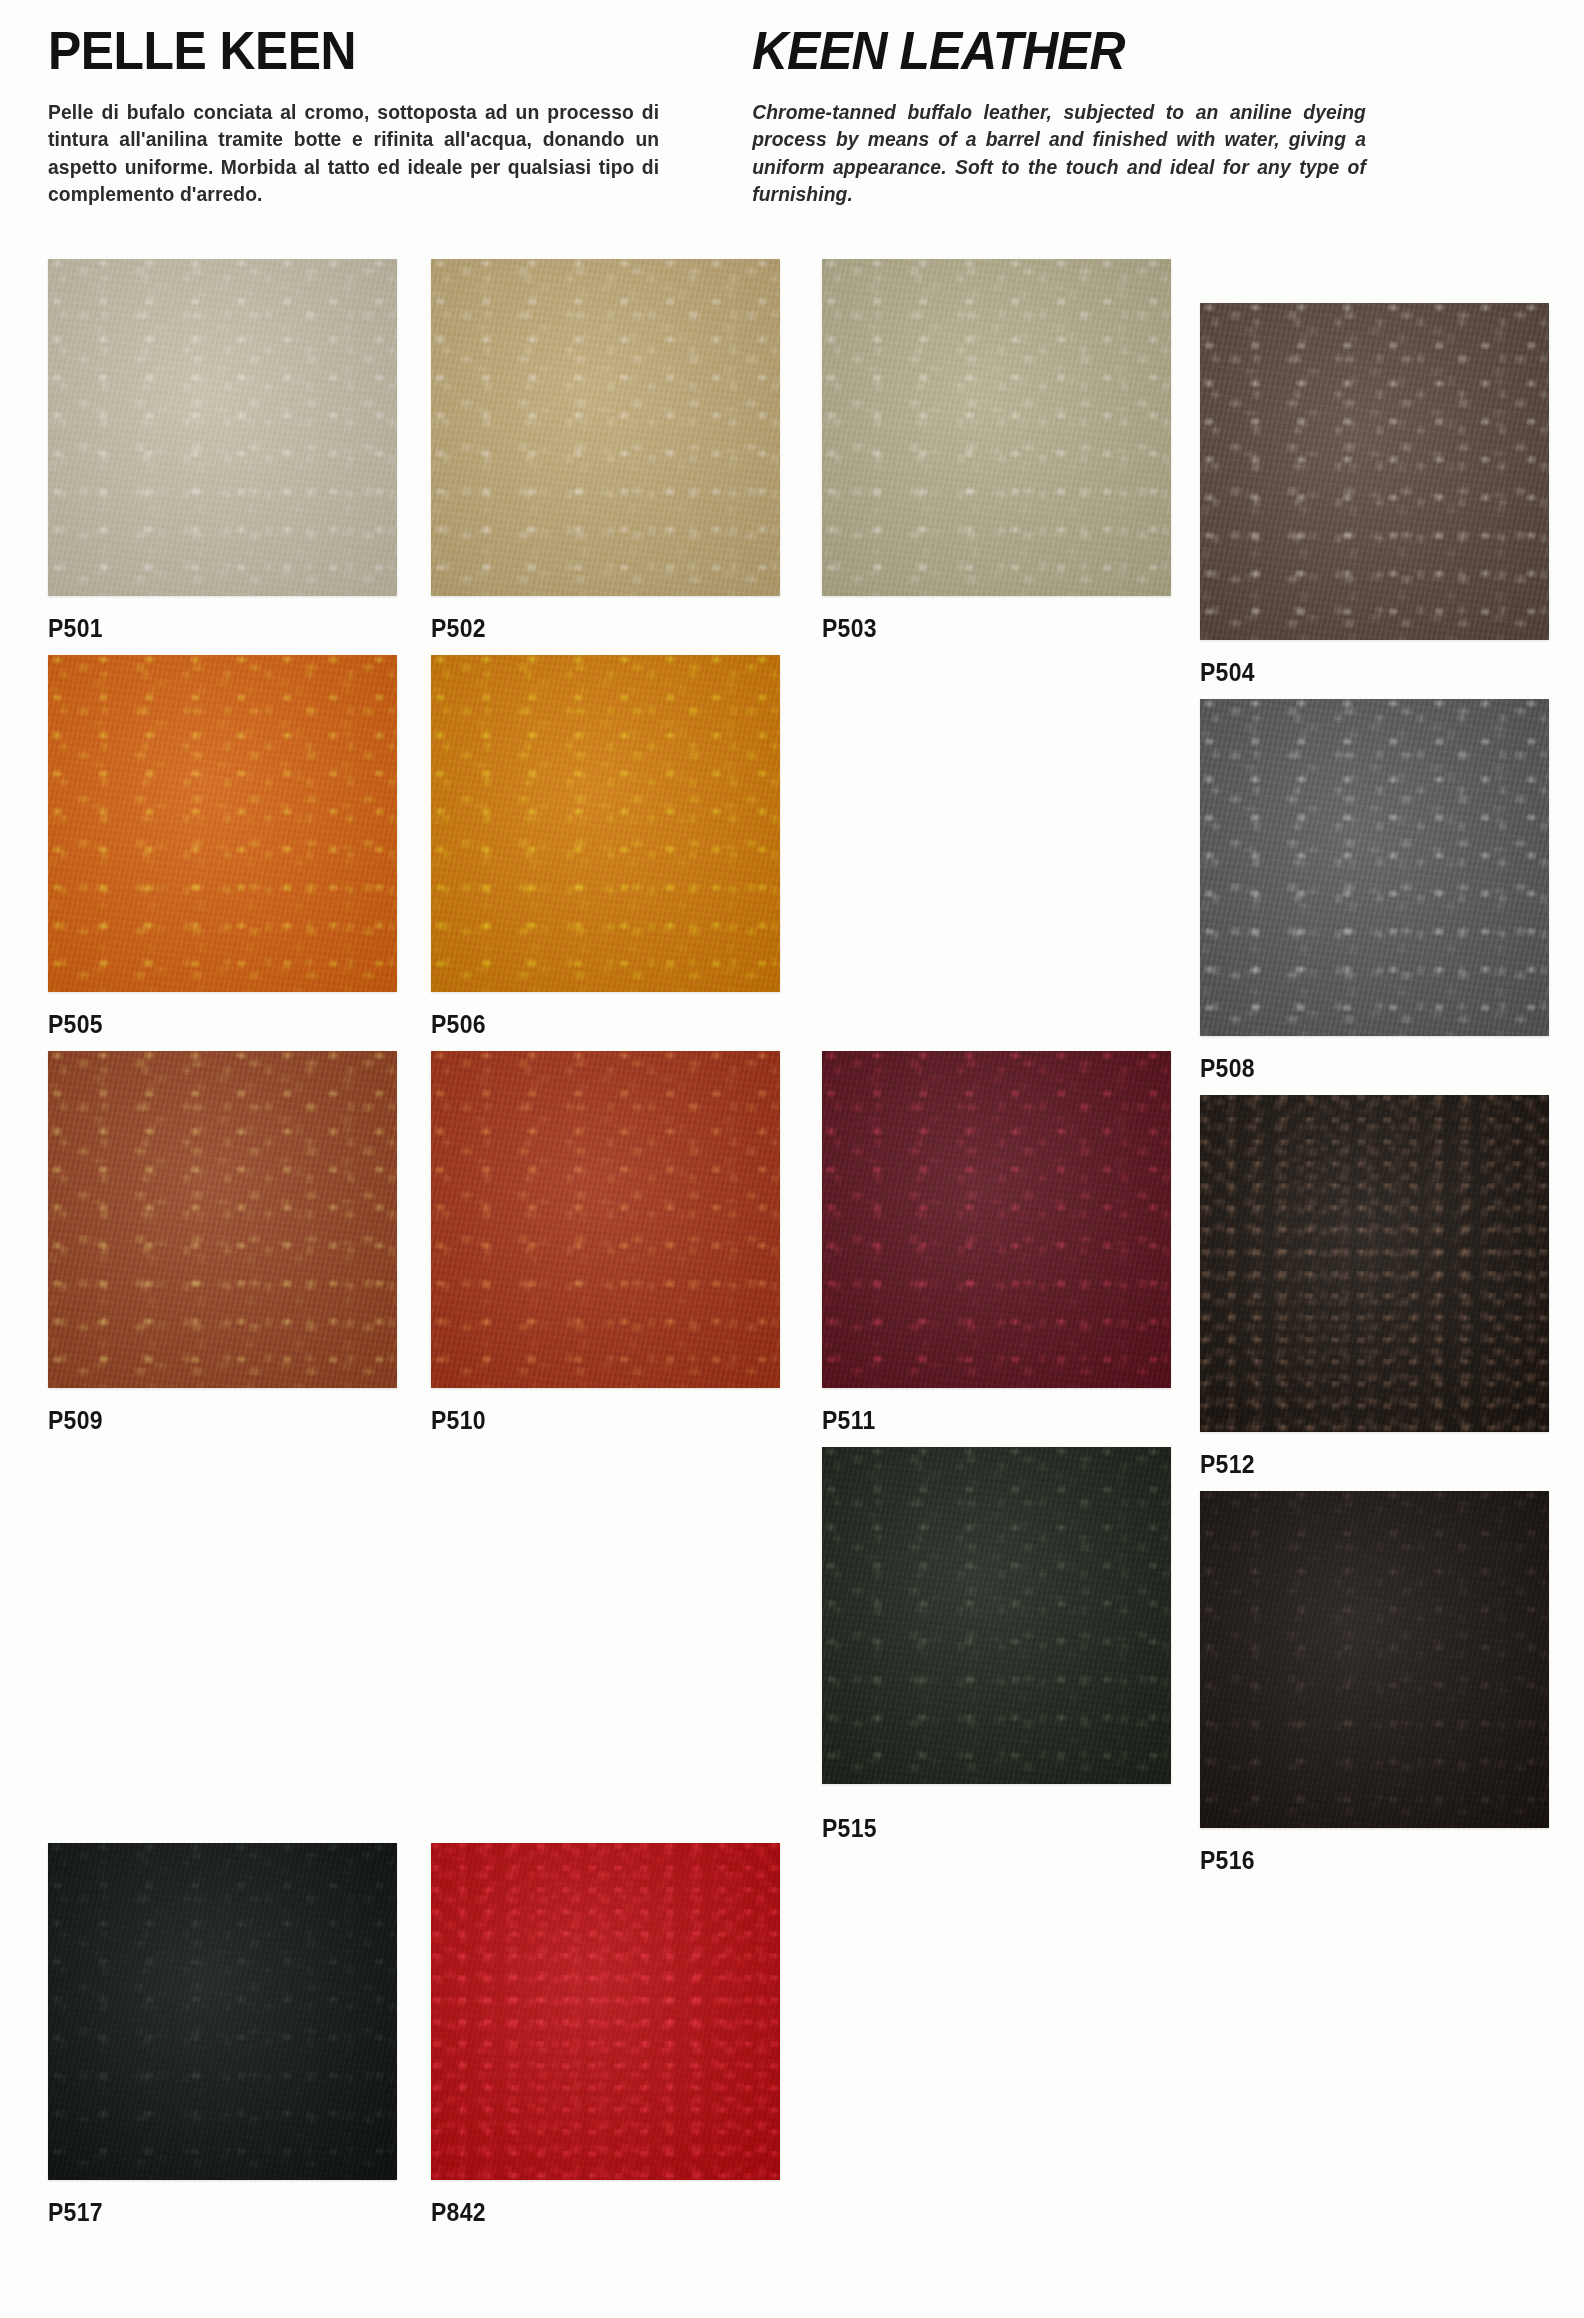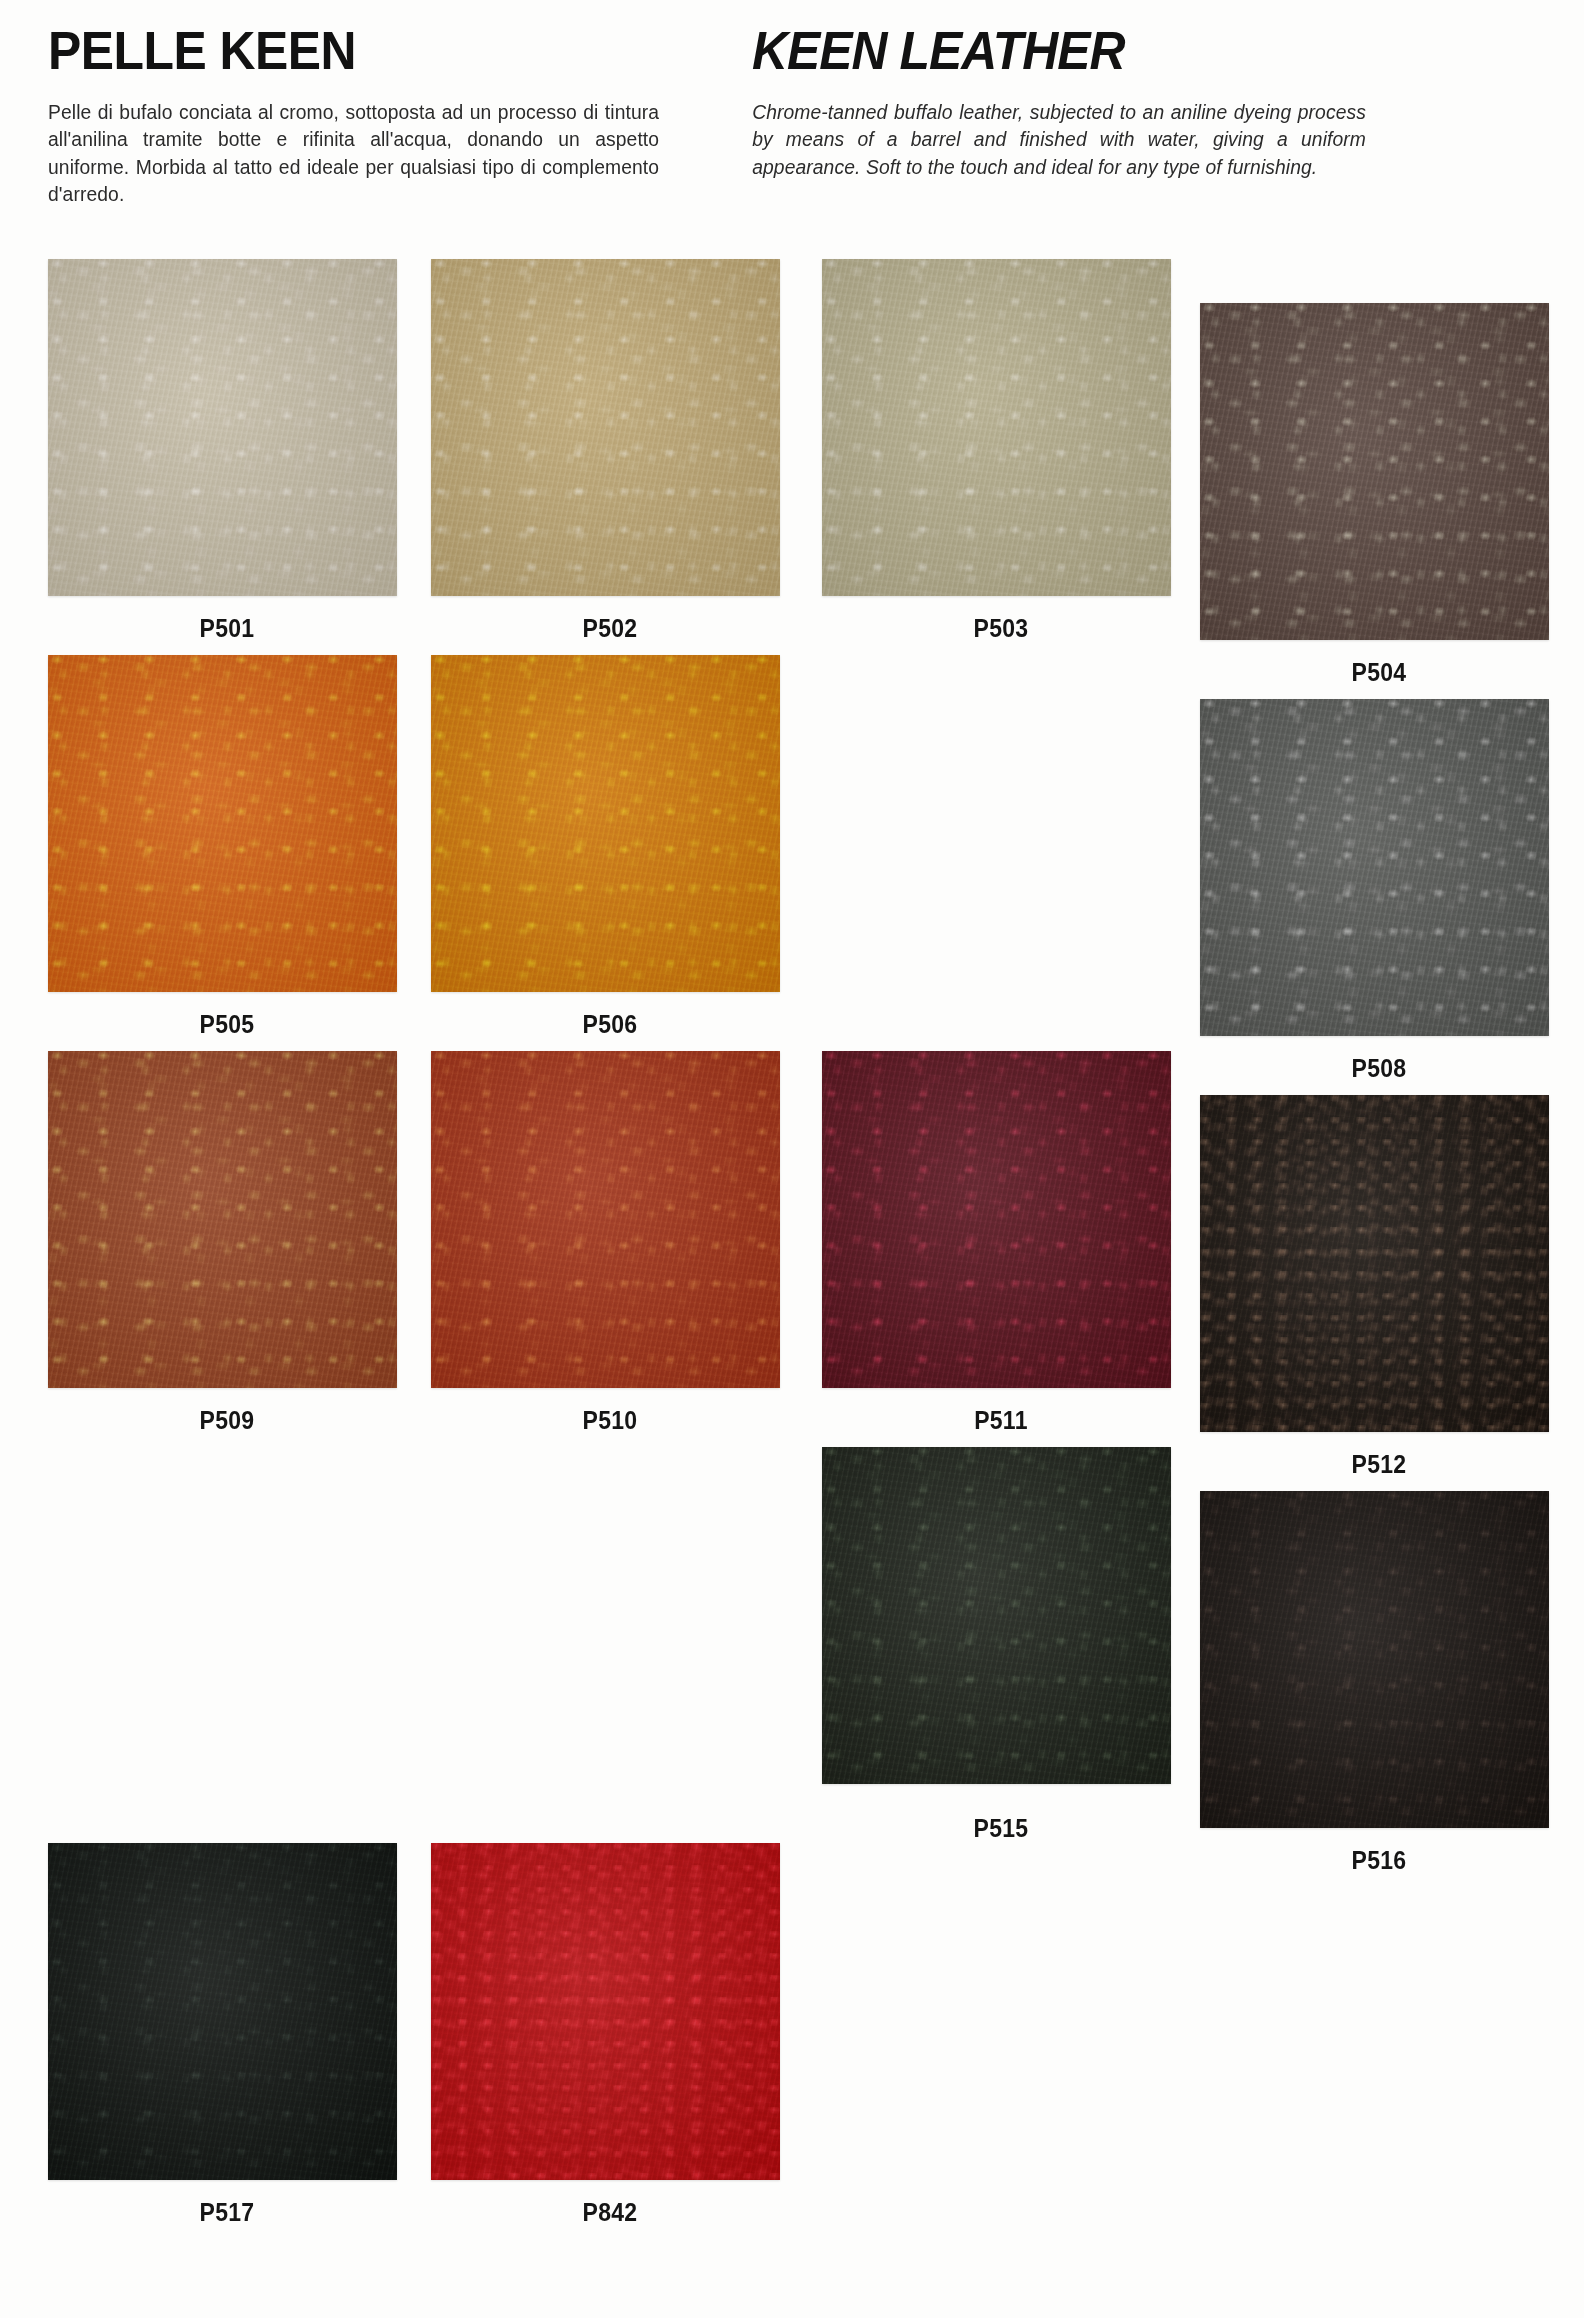--- a/index.html
+++ b/index.html
@@ -55,20 +55,21 @@
   }
   .blurb {
     font-family: "Liberation Sans", sans-serif;
     font-size: 19.3px;
     line-height: 1.42;
     color: #2b2b2b;
     text-align: justify;
     margin: 0;
     max-width: 693px;
     letter-spacing: 0.1px;
+    font-weight: bold;
   }
   .blurb.italic {
     font-style: italic;
     max-width: 703px;
   }
 
   
   .grid {
     position: absolute;
     left: 0;
@@ -76,21 +77,20 @@
     width: 1584px;
   }
   .row {
     position: relative;
     height: 396px;
   }
   .cell {
     position: absolute;
     top: 0;
     width: 389px;
-    text-align: center;
   }
   .cell.c0 { left: 48px; }
   .cell.c1 { left: 431px; }
   .cell.c2 { left: 822px; }
   .cell.c3 { left: 1200px; margin-top: 44px; }
 
   .swatch {
     position: relative;
     width: 349px;
     height: 337px;

